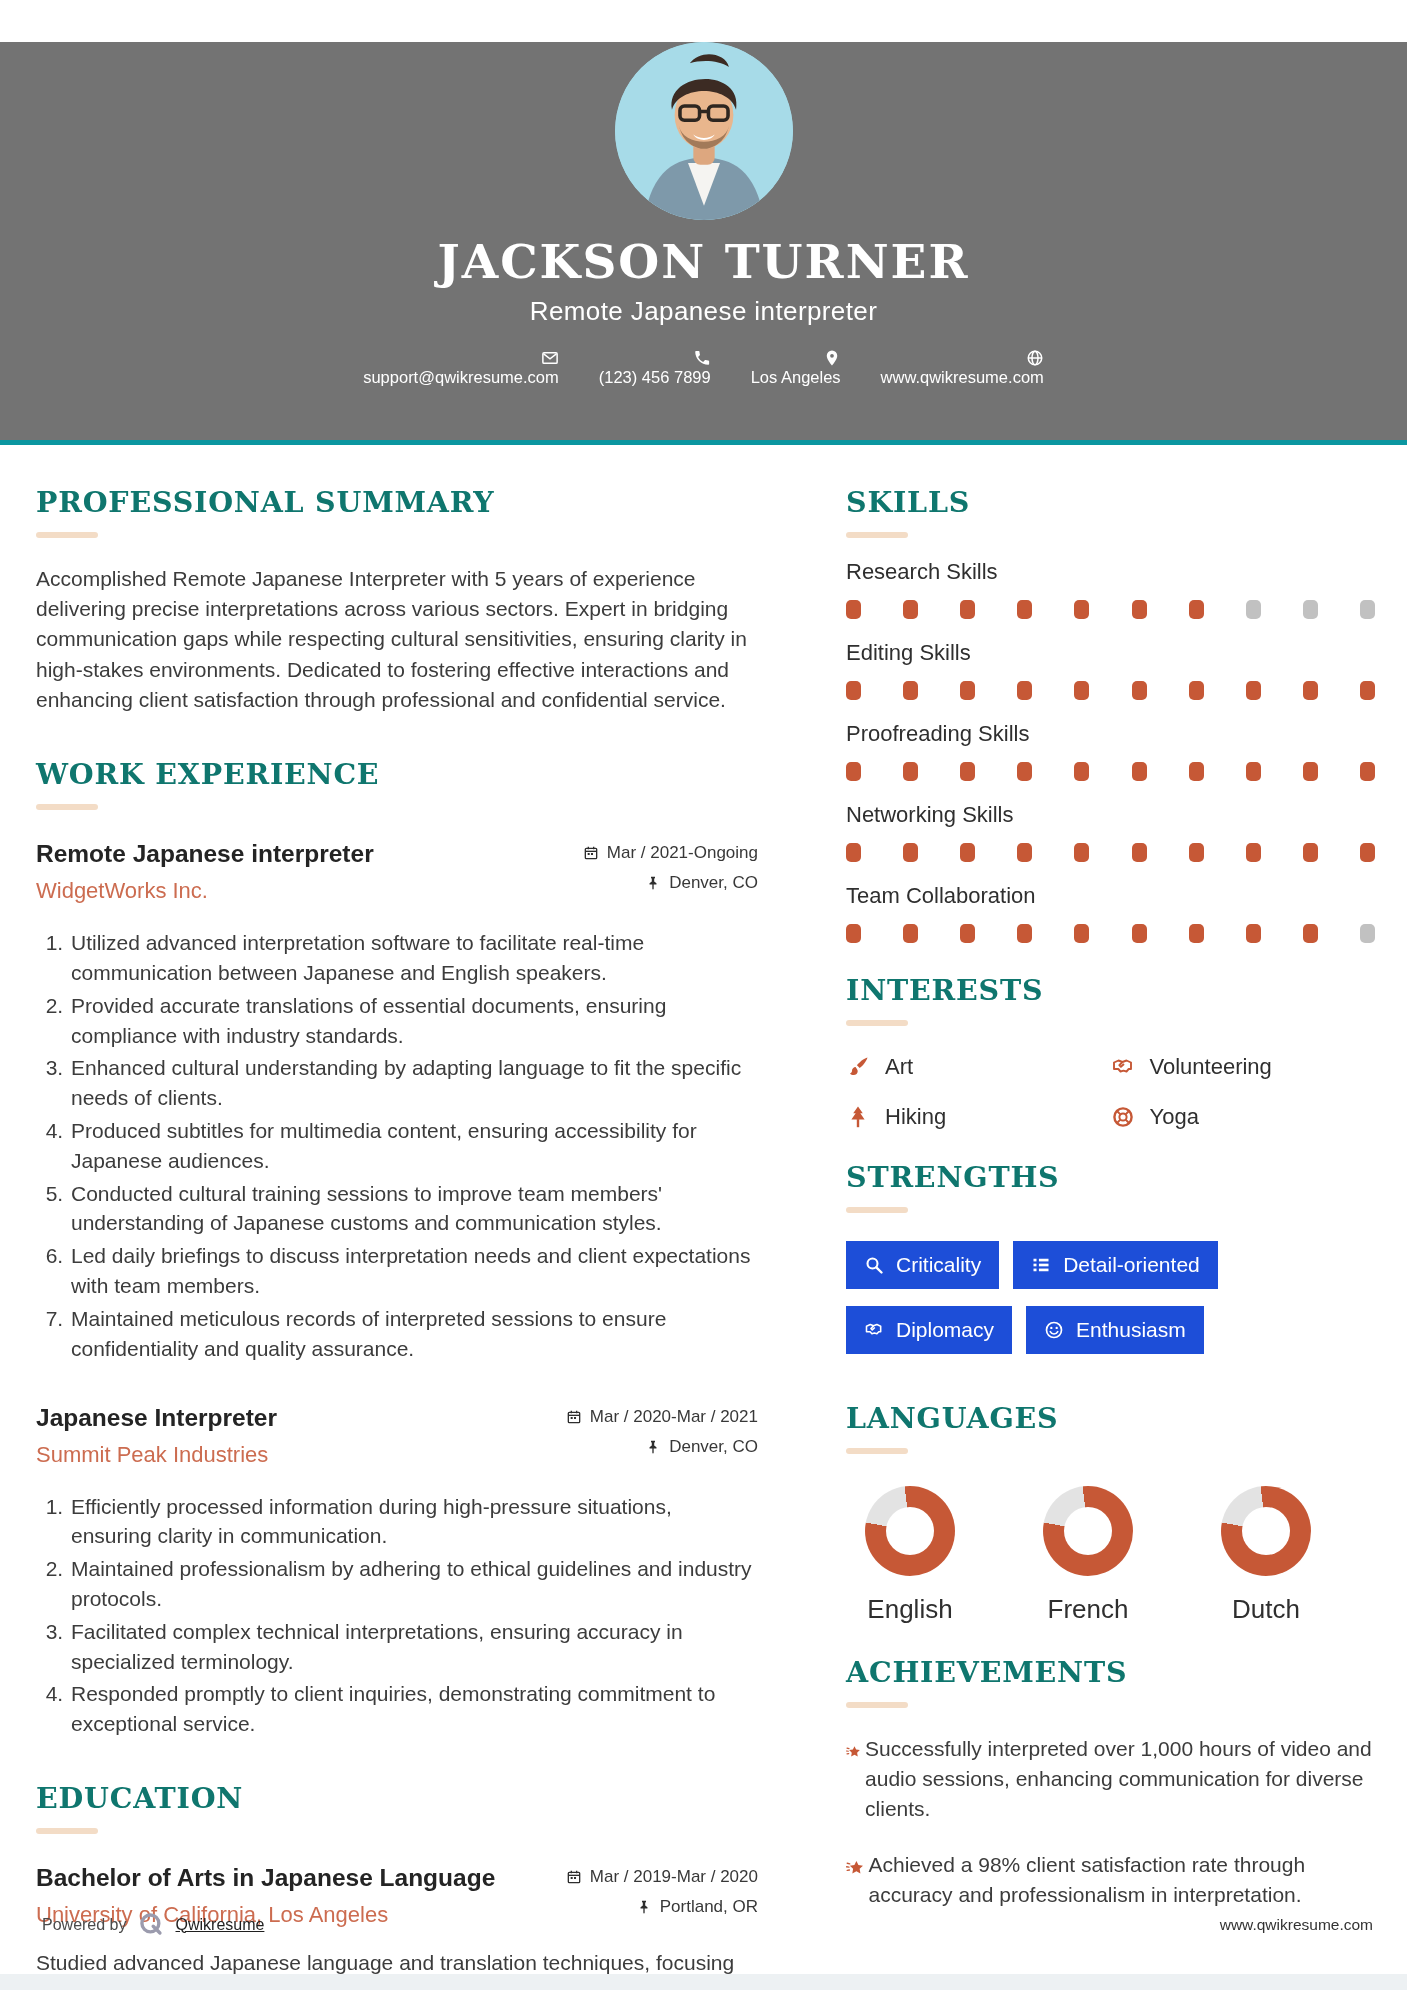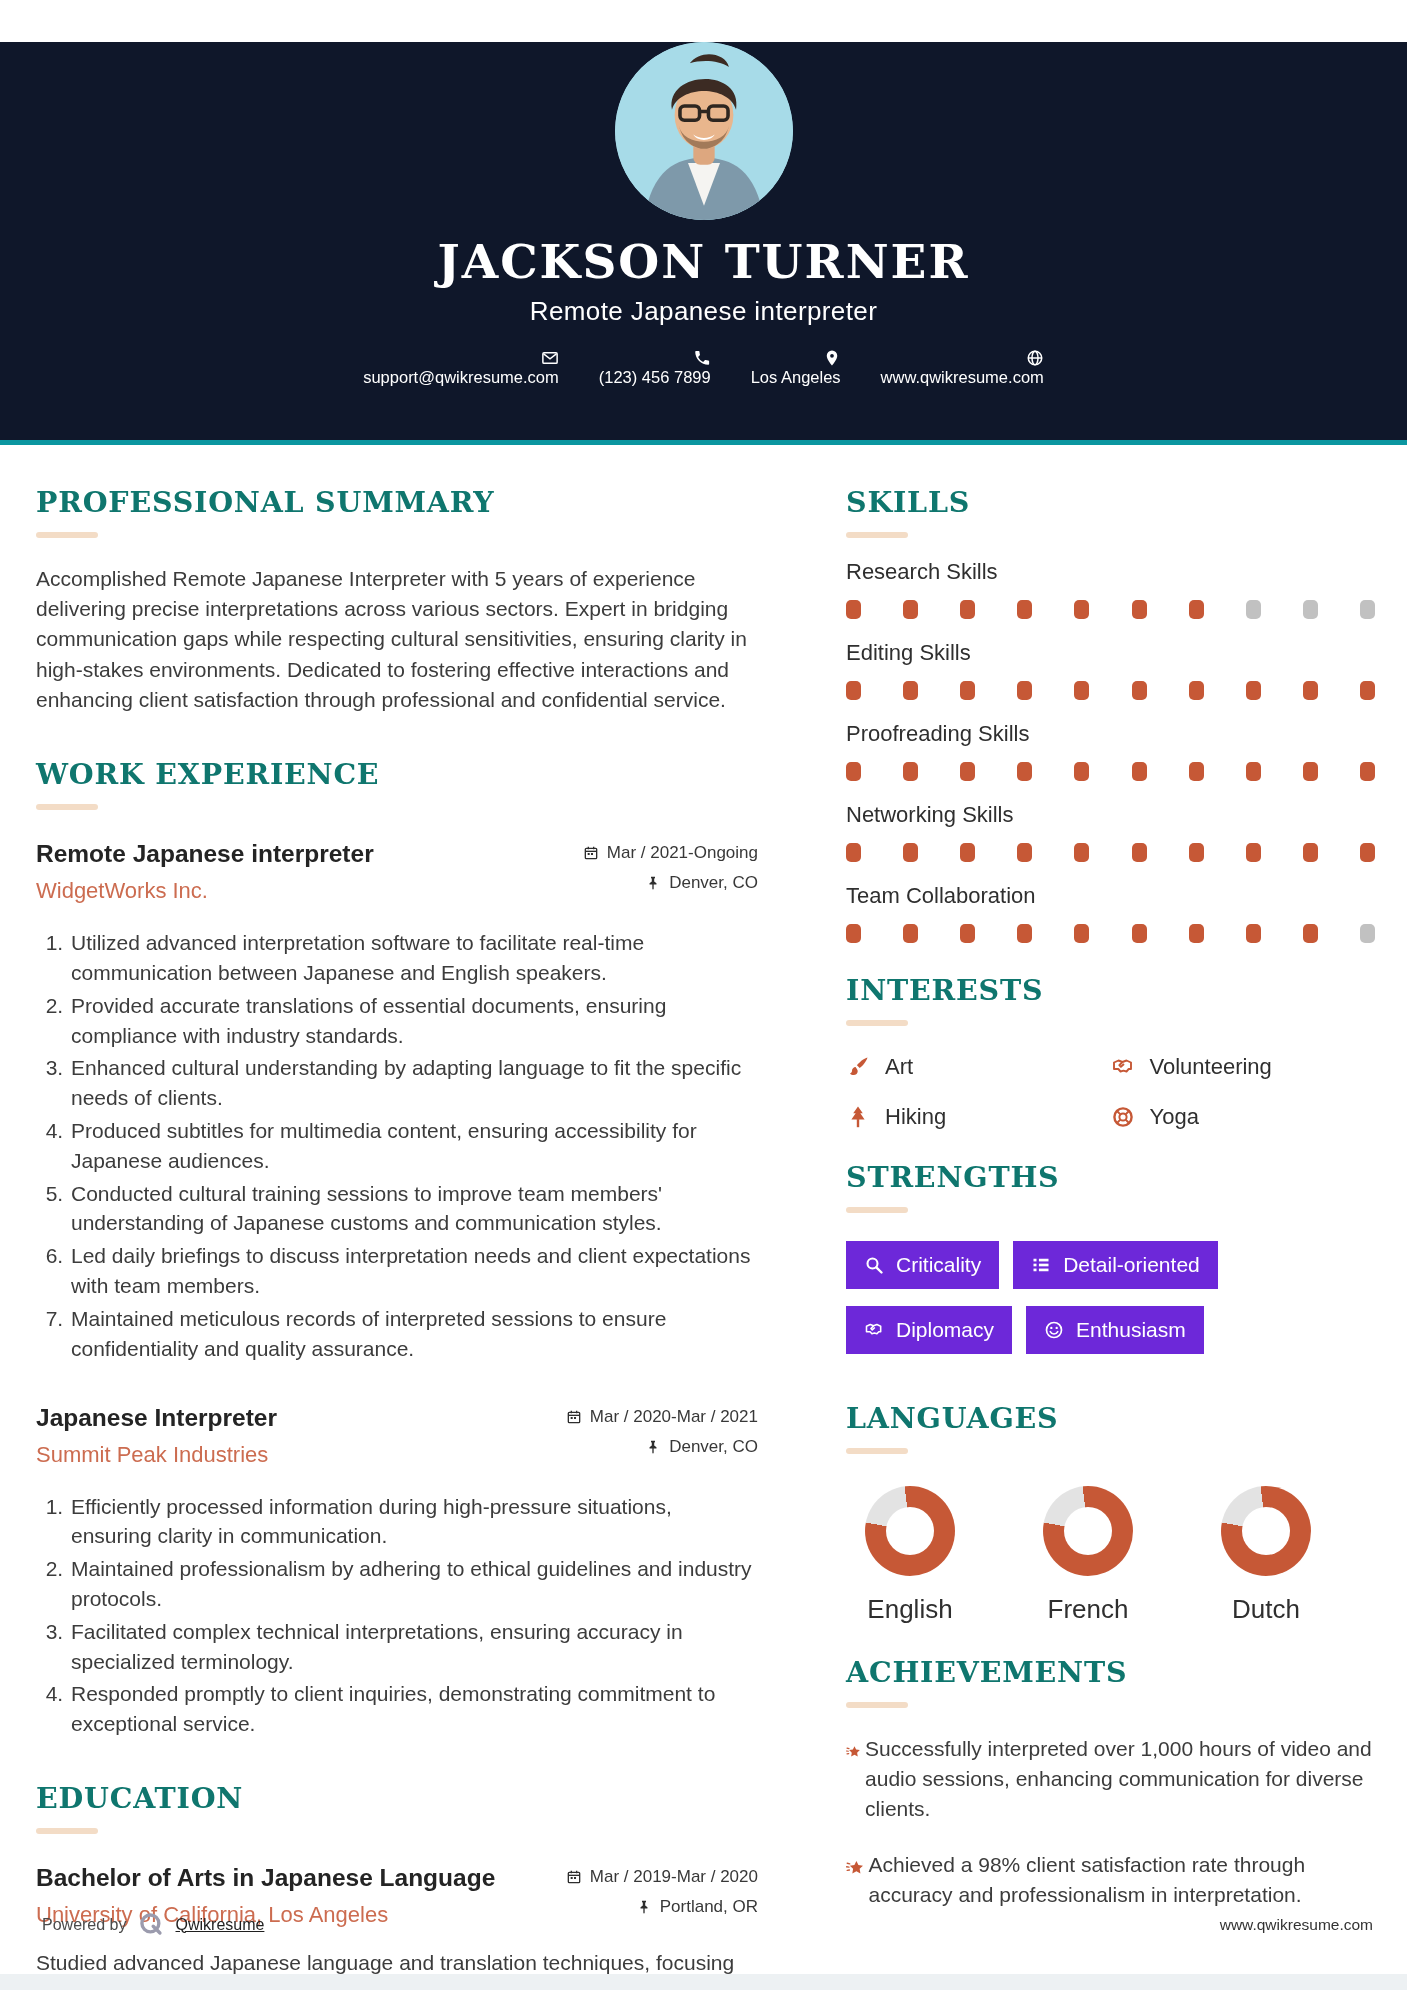--- a/index.html
+++ b/index.html
@@ -1,21 +1,21 @@
 <!DOCTYPE html>
 <html><head>
 <meta charset="utf-8">
 <title>Resume</title>
 <style>
   html,body { margin:0; padding:0; background:#ffffff; }
   body { font-family:"Liberation Sans", sans-serif; color:#3c3c3c; }
   .page { position:relative; width:1407px; height:1990px; background:#fff; overflow:hidden; }
 
   
-  .hero { height:398px; background:#0f172a; border-bottom:5px solid #0B96A0; text-align:center; color:#fff; }
+  .hero { height:398px; background:#737373; border-bottom:5px solid #0B96A0; text-align:center; color:#fff; }
   .avatar { width:178px; height:178px; border-radius:50%; overflow:hidden; margin:42px auto 0; background:#A7DBE8; }
   .avatar svg { display:block; width:100%; height:100%; }
   .hero-name { margin:14px 0 0; font-family:"DejaVu Serif", serif; font-weight:700; font-size:47px; letter-spacing:2px; color:#fff; }
   .hero-sub { margin-top:7px; font-size:26px; letter-spacing:.4px; }
   .contact-row { margin-top:22px; display:flex; justify-content:center; align-items:center; gap:40px; font-size:16.5px; }
   .contact-item { display:flex; align-items:flex-end; gap:1px;flex-direction:column; }
   .contact-item svg { width:18px; height:18px; }
 
   
   .content { display:flex; gap:88px; padding:40px 32px 0 36px; }
@@ -49,21 +49,21 @@
   .dot { width:15px; height:19px; border-radius:5px; background:#C1C1C1; }
   .dot.on { background:#C65836; }
 
   
   .int-grid { display:grid; grid-template-columns:1fr 1fr; row-gap:24px; margin-top:28px; }
   .int { display:flex; align-items:center; gap:15px; font-size:22px; color:#2f2f2f; }
   .int svg { width:24px; height:24px; color:#C65836; flex:none; }
 
   
   .str-wrap { margin-top:28px; }
-  .str-btn { display:inline-flex; align-items:center; gap:12px; background:#6d28d9; color:#fff; font-size:21px; padding:12px 18px; margin:0 14px 17px 0; }
+  .str-btn { display:inline-flex; align-items:center; gap:12px; background:#1d4ed8; color:#fff; font-size:21px; padding:12px 18px; margin:0 14px 17px 0; }
   .str-btn svg { width:20px; height:20px; }
 
   
   .lang-row { display:flex; gap:50px; margin-top:32px; }
   .lang { width:128px; text-align:center; }
   .donut { position:relative; width:90px; height:90px; border-radius:50%; margin:0 auto; }
   .donut::after { content:""; position:absolute; left:50%; top:50%; width:48px; height:48px; margin:-24px 0 0 -24px; border-radius:50%; background:#fff; }
   .lang-label { margin-top:18px; font-size:26px; color:#2f2f2f; }
 
   

